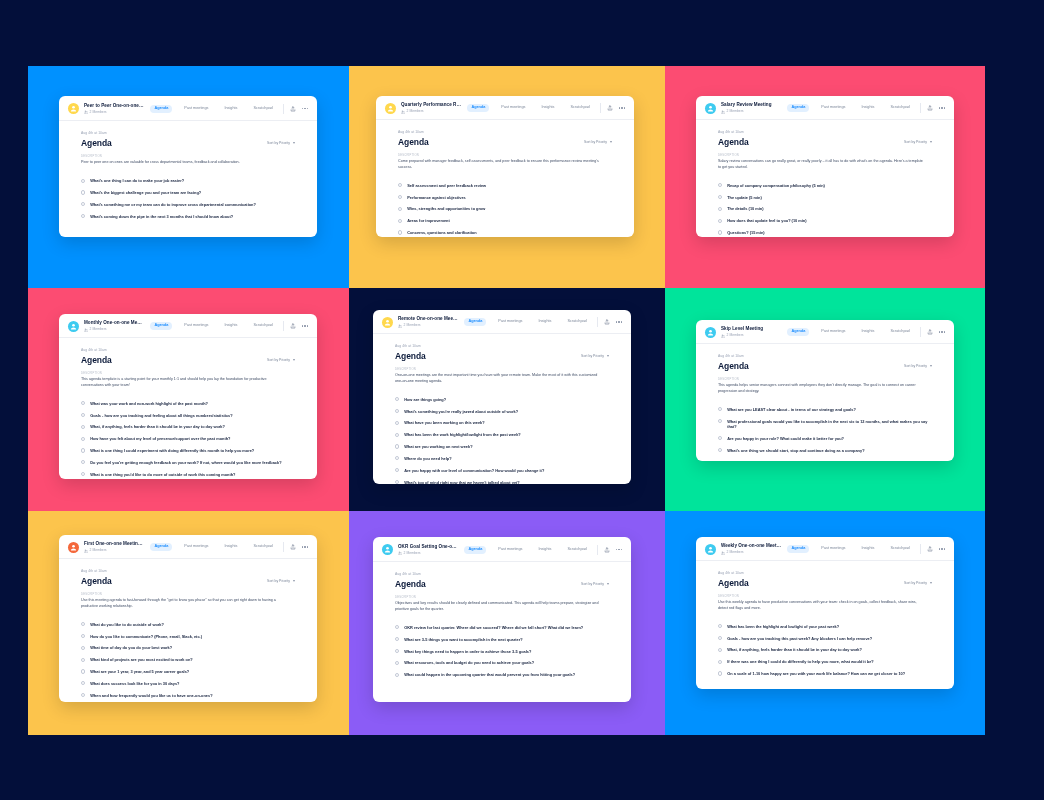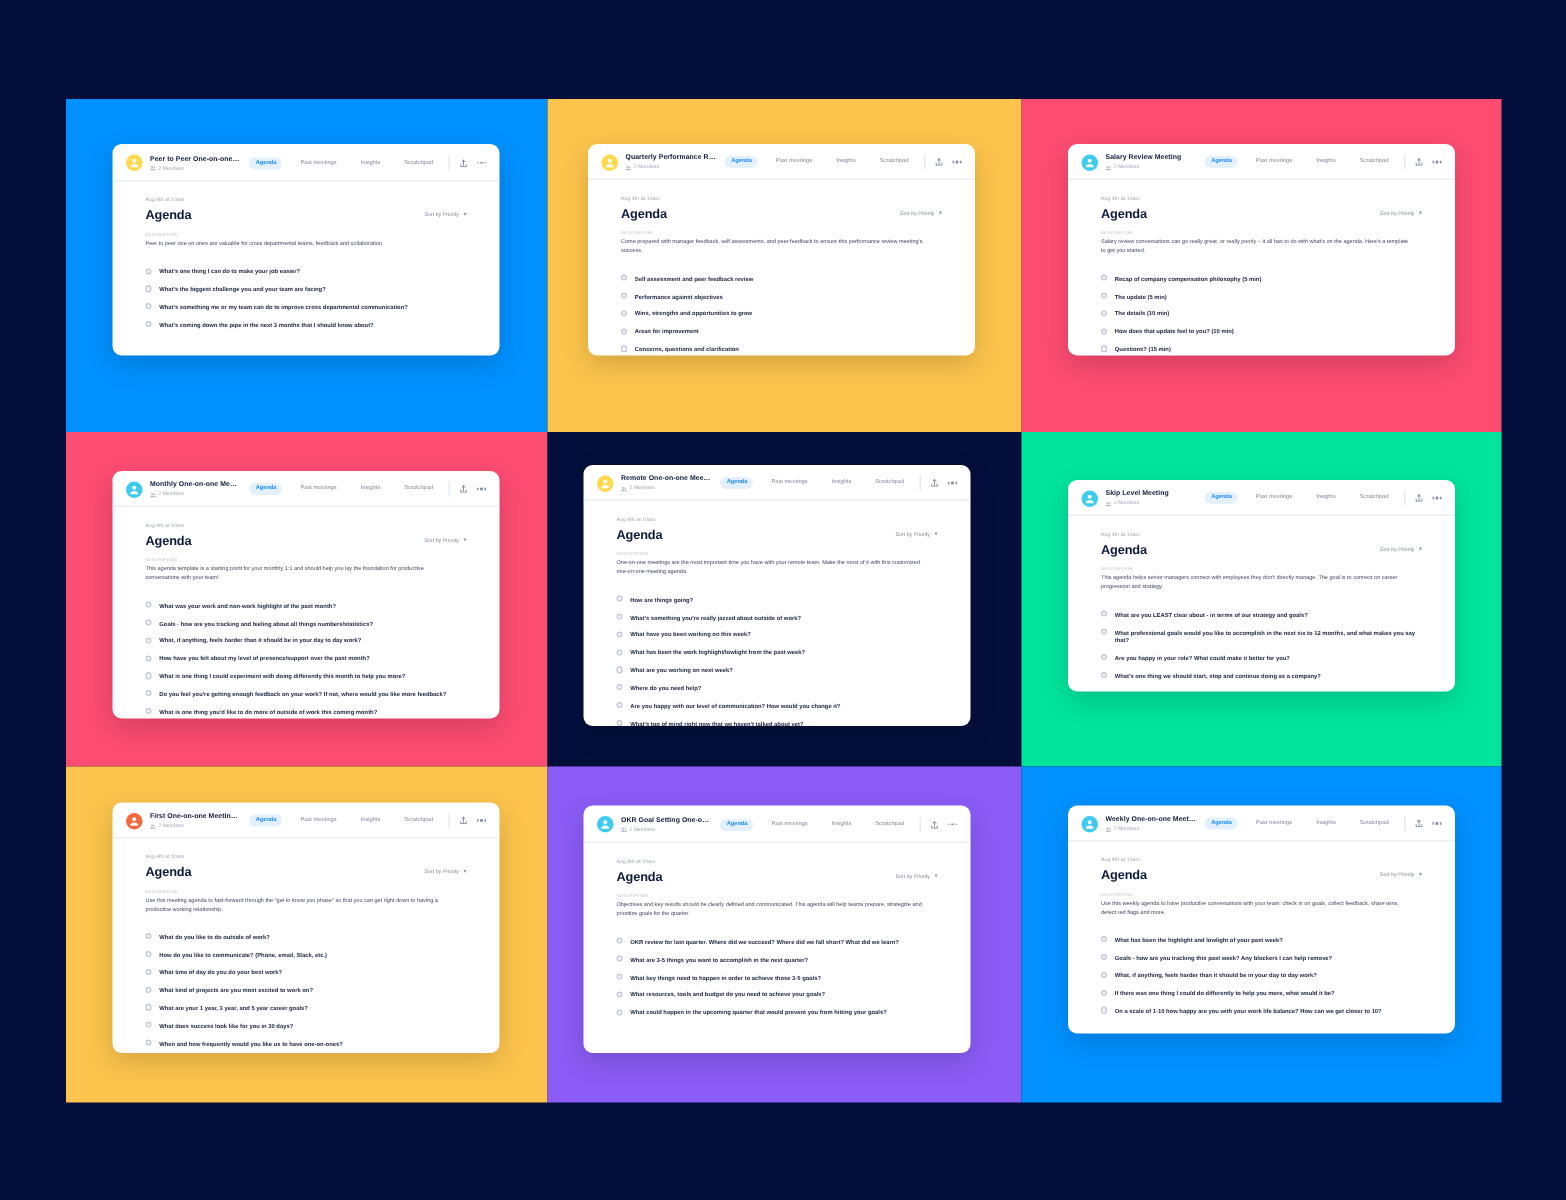--- a/index.html
+++ b/index.html
@@ -4,21 +4,21 @@
 <style>
   * { box-sizing: border-box; margin: 0; padding: 0; }
   html, body {
     width: 1044px; height: 800px;
     background: #030f3a;
     font-family: "Liberation Sans", sans-serif;
     overflow: hidden;
   }
   #grid {
     position: absolute;
-    left: 44px; top: 66px;
+    left: 28px; top: 66px;
     width: 957px; height: 684px;
     display: grid;
     grid-template-columns: 321px 316px 320px;
     grid-template-rows: 222px 223px 224px;
   }
   .tile { position: relative; overflow: visible; }
 
   
   .card {
     position: absolute;

